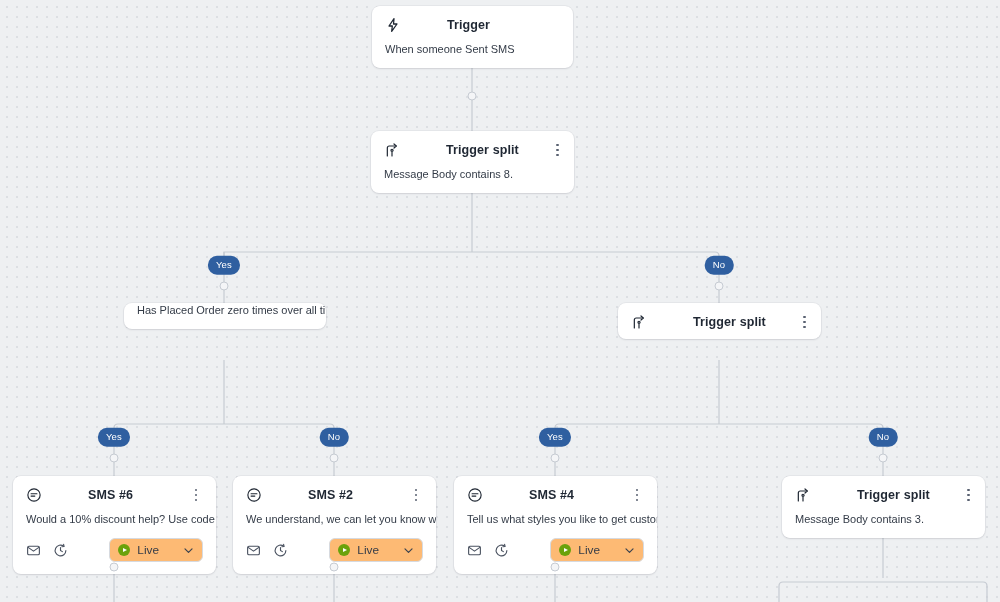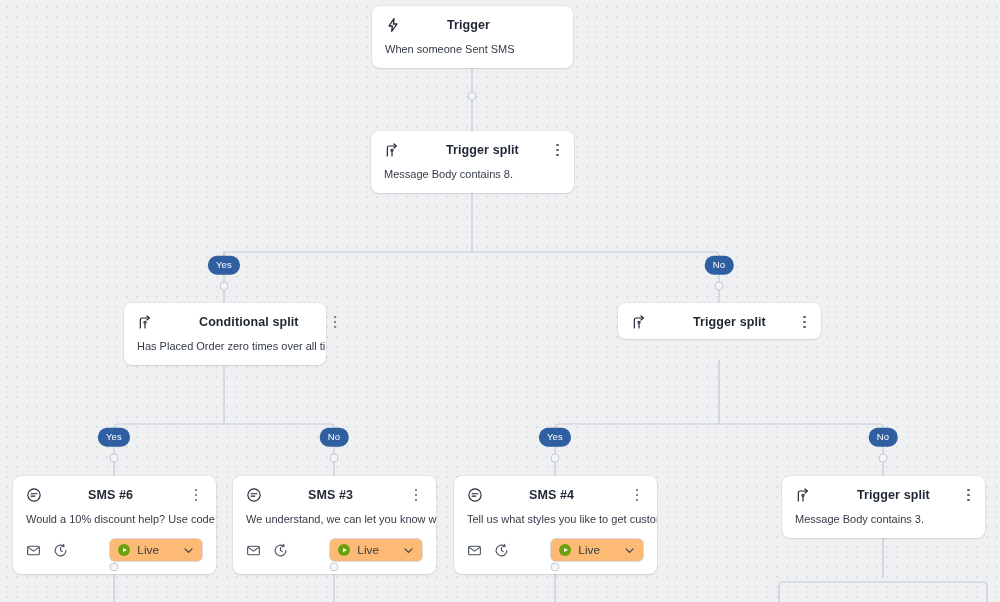--- a/index.html
+++ b/index.html
@@ -207,36 +207,20 @@
           <span class="node-title">Trigger split</span>
           <span class="kebab">
             <i></i>
             <i></i>
             <i></i>
           </span>
         </div>
         <div class="node-body">Message Body contains 8.</div>
       </div>
       <div class="node" style="left: 124px; top: 303px; width: 202px;">
-        <div class="node-head">
-          <span class="node-ico">
-            <svg viewBox="0 0 24 24" fill="none" stroke="currentColor" stroke-width="1.8" stroke-linecap="round" stroke-linejoin="round">
-              <path d="M5 21 V9 a3 3 0 0 1 3-3 h10"></path>
-              <path d="M15 3 l3.5 3 -3.5 3"></path>
-              <path d="M12 21 V15"></path>
-              <path d="M12 12.5 m-1.6 0 a1.6 1.6 0 1 0 3.2 0 a1.6 1.6 0 1 0 -3.2 0"></path>
-            </svg>
-          </span>
-          <span class="node-title">Conditional split</span>
-          <span class="kebab">
-            <i></i>
-            <i></i>
-            <i></i>
-          </span>
-        </div>
         <div class="node-body">Has Placed Order zero times over all time.</div>
       </div>
       <div class="node" style="left: 618px; top: 303px; width: 203px;">
         <div class="node-head">
           <span class="node-ico">
             <svg viewBox="0 0 24 24" fill="none" stroke="currentColor" stroke-width="1.8" stroke-linecap="round" stroke-linejoin="round">
               <path d="M5 21 V9 a3 3 0 0 1 3-3 h10"></path>
               <path d="M15 3 l3.5 3 -3.5 3"></path>
               <path d="M12 21 V15"></path>
               <path d="M12 12.5 m-1.6 0 a1.6 1.6 0 1 0 3.2 0 a1.6 1.6 0 1 0 -3.2 0"></path>
@@ -294,21 +278,21 @@
       </div>
       <div class="node" style="left: 233px; top: 476px; width: 203px;">
         <div class="node-head">
           <span class="node-ico">
             <svg viewBox="0 0 24 24" fill="none" stroke="currentColor" stroke-width="1.7" stroke-linecap="round">
               <circle cx="12" cy="12" r="9.2"></circle>
               <path d="M7.6 10.2 h8.8"></path>
               <path d="M7.6 13.6 h5.6"></path>
             </svg>
           </span>
-          <span class="node-title">SMS #3</span>
+          <span class="node-title">SMS #2</span>
           <span class="kebab">
             <i></i>
             <i></i>
             <i></i>
           </span>
         </div>
         <div class="node-body">We understand, we can let you know whe…</div>
         <div class="node-foot">
           <span class="foot-ico">
             <svg viewBox="0 0 24 24" fill="none" stroke="currentColor" stroke-width="1.8" stroke-linecap="round" stroke-linejoin="round">

